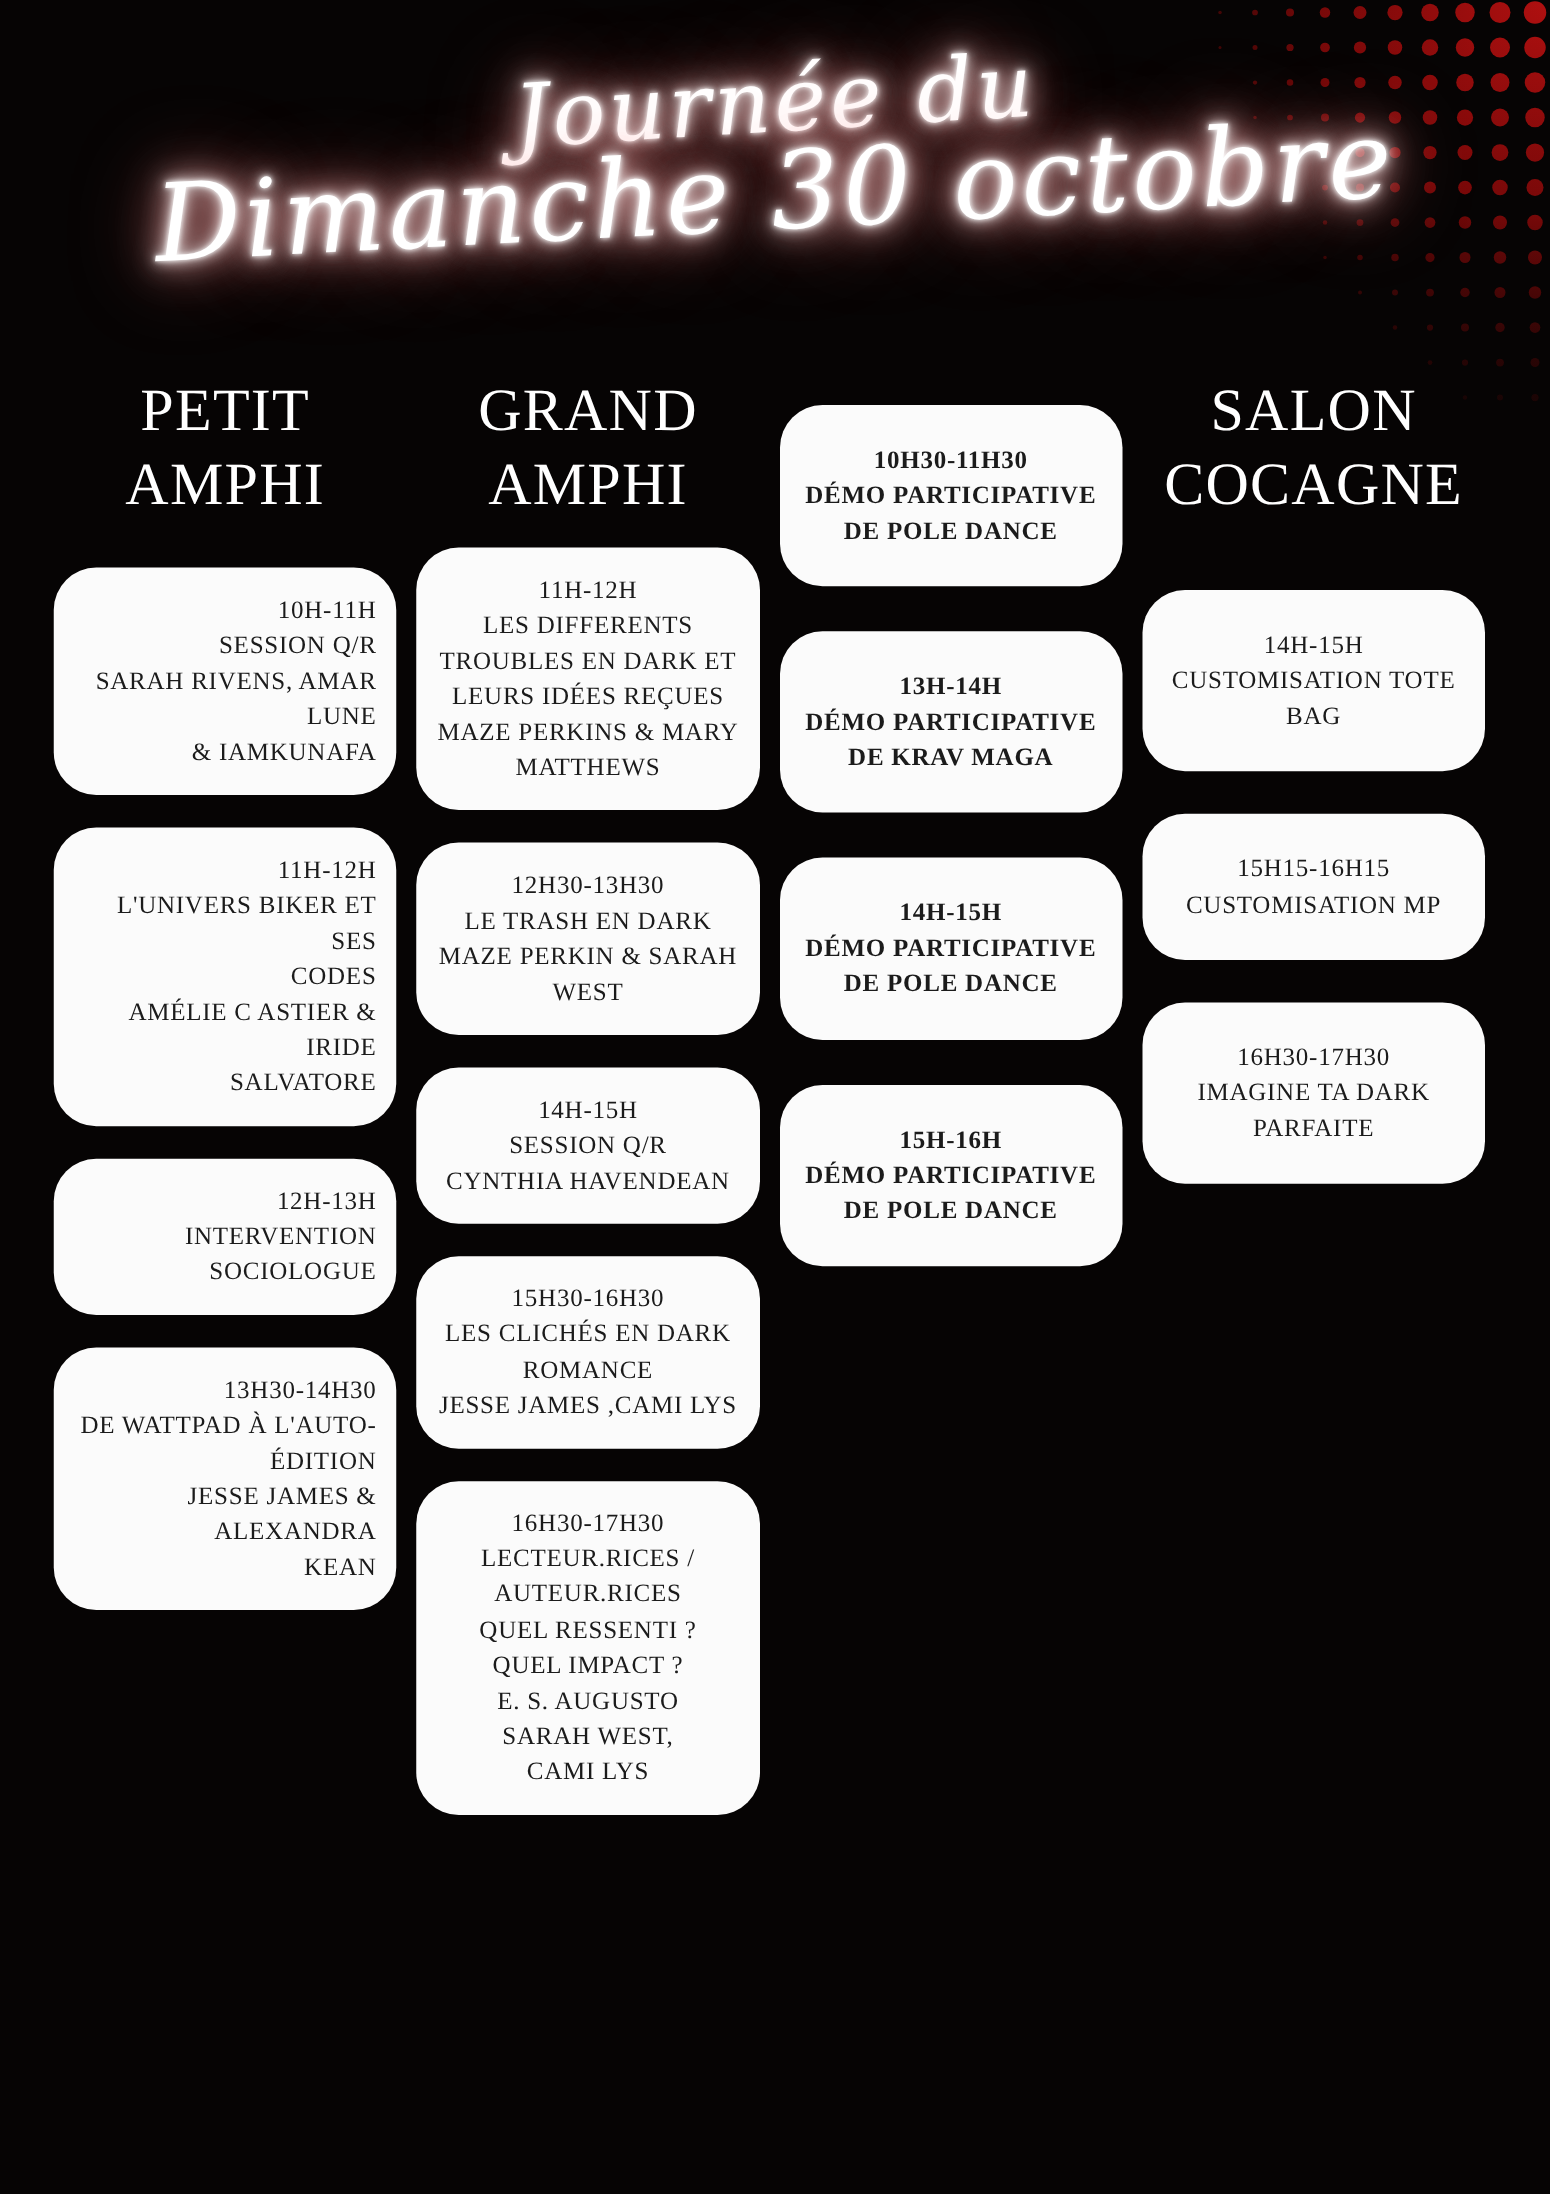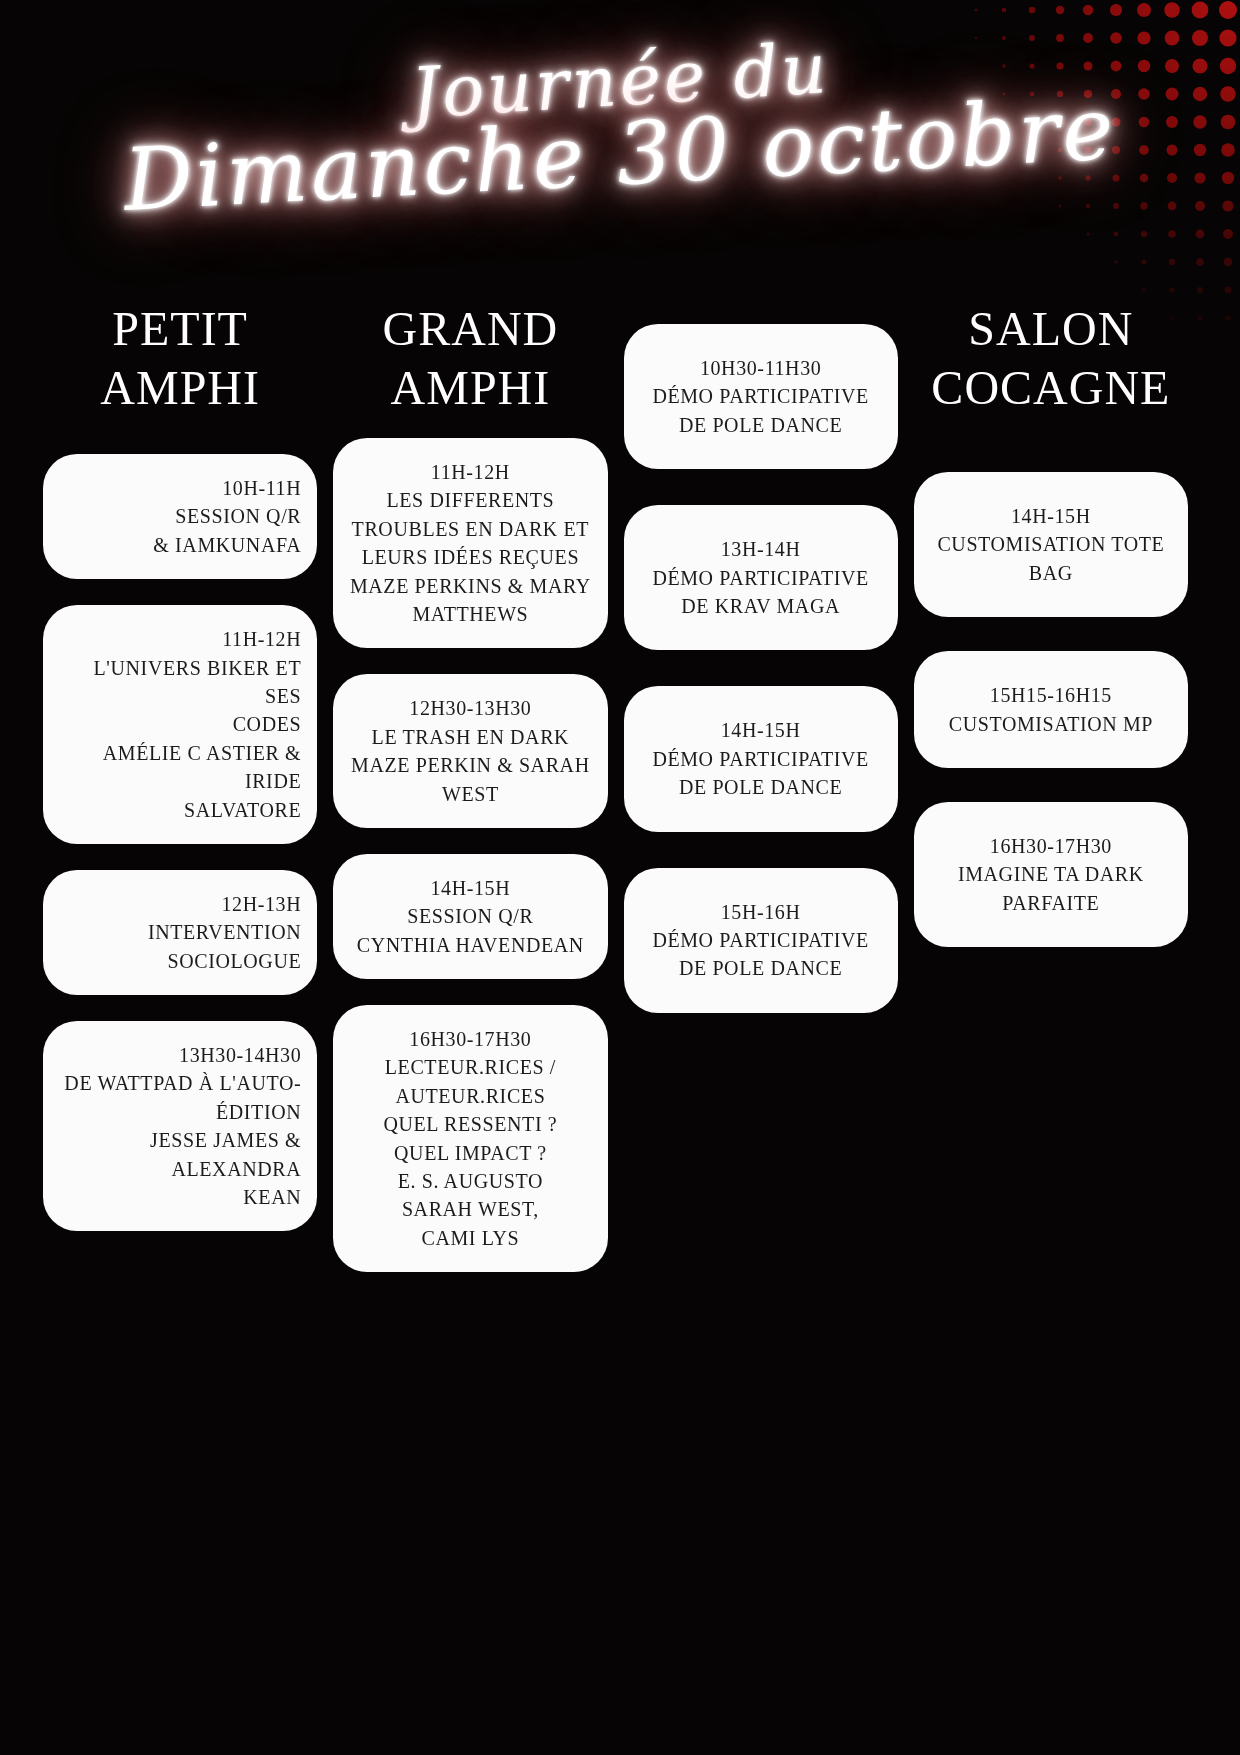--- a/index.html
+++ b/index.html
@@ -108,21 +108,21 @@
     display: block;
     text-transform: uppercase;
   }
 
   
   .col-1 .stack { margin-top: 2px; }
   .col-2 .stack { margin-top: -16px; }
   .col-3 .stack { margin-top: 24px; }
   .col-4 .stack { margin-top: 42px; }
 
-  .col-3 .card { margin-bottom: 36px; padding: 30px 16px; }
+  .col-3 .card { margin-bottom: 36px; padding: 30px 16px; font-weight: bold; }
   .col-4 .card { margin-bottom: 34px; padding: 30px 16px; }
   .col-2 .card { margin-bottom: 26px; }
   .col-1 .card { margin-bottom: 26px; text-align: right; }
 </style>
 </head>
 <body>
 
 <div class="halftone">
   <svg width="360" height="330" viewBox="0 0 360 330" xmlns="http://www.w3.org/2000/svg" aria-hidden="true">
     <defs>
@@ -235,20 +235,21 @@
   <div class="neon-line neon-2">Dimanche 30 octobre</div>
 </div>
 
 <div class="board" id="board">
     <div class="col col-1">
       <div class="col-head">PETIT AMPHI</div>
       <div class="stack">
         <div class="card">
           <span class="line">10H-11H</span>
           <span class="line">SESSION Q/R</span>
+          <span class="line">SARAH RIVENS, AMAR LUNE</span>
           <span class="line">&amp; IAMKUNAFA</span>
         </div>
         <div class="card">
           <span class="line">11H-12H</span>
           <span class="line">L'UNIVERS BIKER ET SES</span>
           <span class="line">CODES</span>
           <span class="line">AMÉLIE C ASTIER &amp; IRIDE</span>
           <span class="line">SALVATORE</span>
         </div>
         <div class="card">
@@ -279,20 +280,26 @@
         <div class="card">
           <span class="line">12H30-13H30</span>
           <span class="line">LE TRASH EN DARK</span>
           <span class="line">MAZE PERKIN &amp; SARAH</span>
           <span class="line">WEST</span>
         </div>
         <div class="card">
           <span class="line">14H-15H</span>
           <span class="line">SESSION Q/R</span>
           <span class="line">CYNTHIA HAVENDEAN</span>
+        </div>
+        <div class="card">
+          <span class="line">15H30-16H30</span>
+          <span class="line">LES CLICHÉS EN DARK</span>
+          <span class="line">ROMANCE</span>
+          <span class="line">JESSE JAMES ,CAMI LYS</span>
         </div>
         <div class="card">
           <span class="line">16H30-17H30</span>
           <span class="line">LECTEUR.RICES /</span>
           <span class="line">AUTEUR.RICES</span>
           <span class="line">QUEL RESSENTI ?</span>
           <span class="line">QUEL IMPACT ?</span>
           <span class="line">E. S. AUGUSTO</span>
           <span class="line">SARAH WEST,</span>
           <span class="line">CAMI LYS</span>

